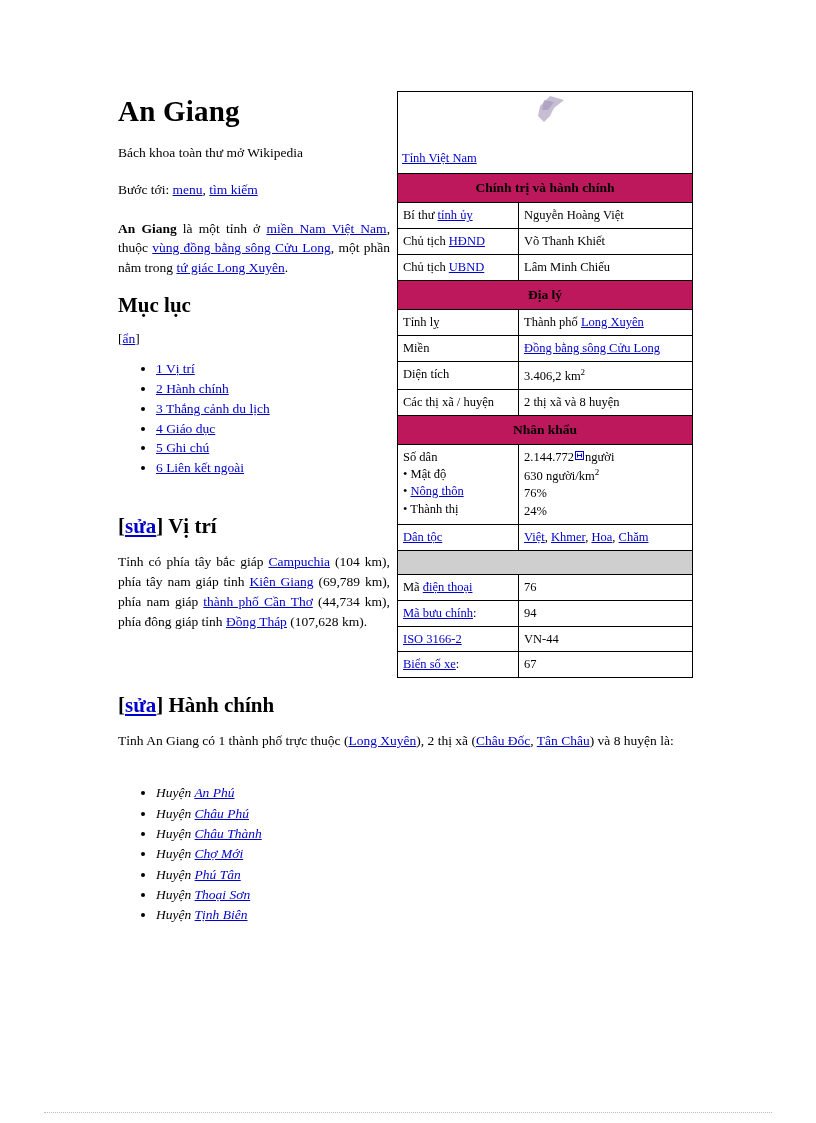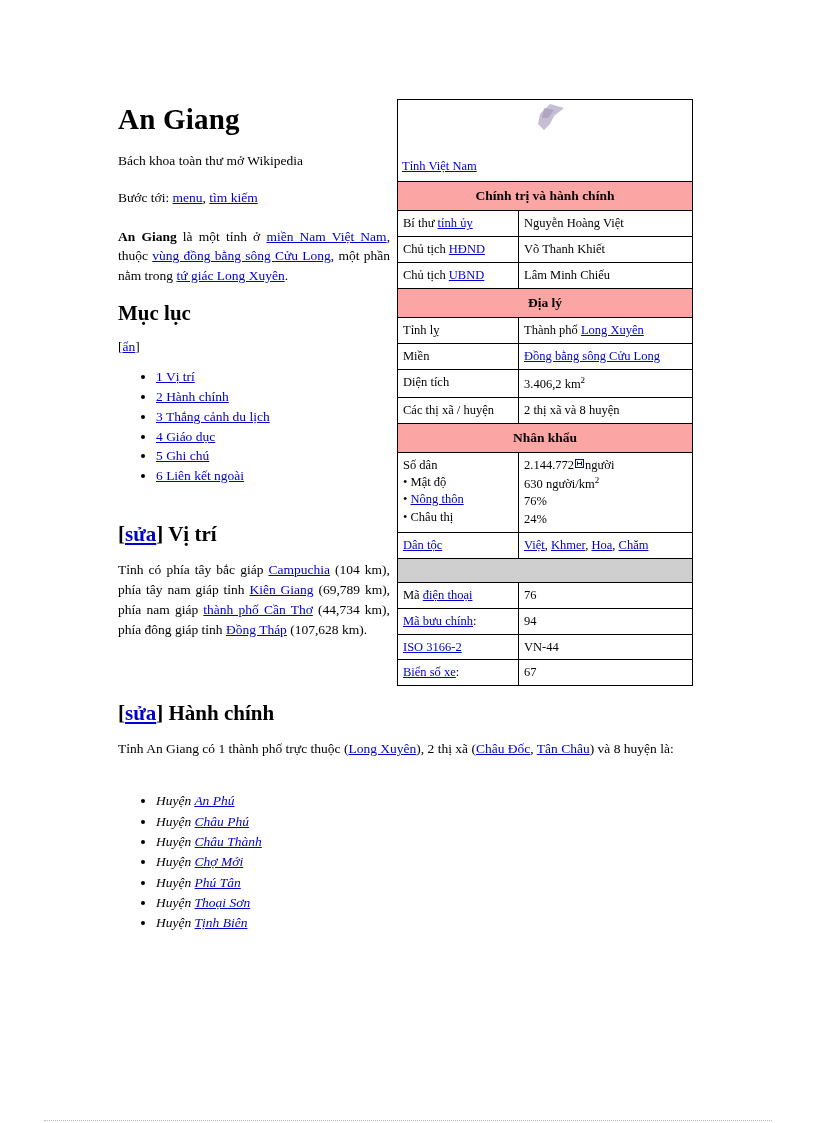--- a/index.html
+++ b/index.html
@@ -12,21 +12,21 @@
     width: 816px;
     height: 1123px;
     position: relative;
     font-family: "Liberation Serif", "DejaVu Serif", serif;
     color: #000000;
     overflow: hidden;
   }
 
   .page {
     position: absolute;
-    left: 0; top: 8px;
+    left: 0; top: 0;
     width: 816px;
     height: 813px;
   }
 
   
   .content {
     position: absolute;
     left: 118px;
     top: 96px;
     width: 575px;
@@ -125,21 +125,21 @@
   }
   .infobox td, .infobox th {
     border: 1px solid #000000;
     padding: 4px 5px;
     vertical-align: top;
     font-weight: normal;
     text-align: left;
     line-height: 1.35;
   }
   .infobox .hdr {
-    background: #fca5a5;
+    background: #be185d;
     text-align: center;
     font-weight: bold;
     font-size: 13.5px;
     padding: 5px 4px;
   }
   .infobox .hdr-empty {
     background: #cfcfcf;
     height: 17px;
     padding: 3px;
   }
@@ -307,21 +307,21 @@
       <tr>
         <td class="hdr" colspan="2">Nhân khẩu</td>
       </tr>
 
       <tr>
         <td class="lbl-col">
           <ul class="pop-list">
             <li>Số dân</li>
             <li class="ind">Mật độ</li>
             <li class="ind"><a class="lnk">Nông thôn</a></li>
-            <li class="ind">Châu thị</li>
+            <li class="ind">Thành thị</li>
           </ul>
         </td>
         <td>
           <ul class="val-list">
             <li><span>2.144.772</span><span class="sup-note"><svg width="9" height="9" viewBox="0 0 9 9">
                     <rect x="0.5" y="0.5" width="8" height="8" fill="none" stroke="#0000cc" stroke-width="1"></rect>
                     <path d="M2.5 2.5 L2.5 6.5 M6.5 2.5 L6.5 6.5 M2.5 4.5 L6.5 4.5" stroke="#0000cc" stroke-width="1"></path>
                   </svg></span><span>người</span></li>
             <li class="km2"><span>630 người/km</span><sup>2</sup></li>
             <li>76%</li>

